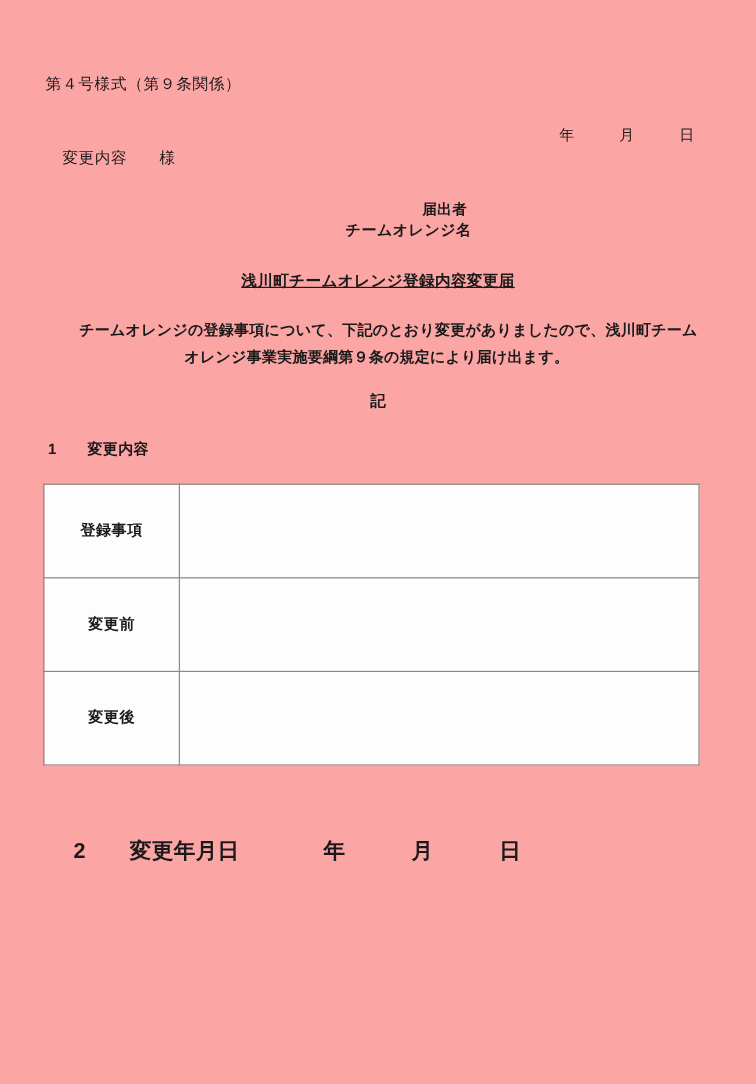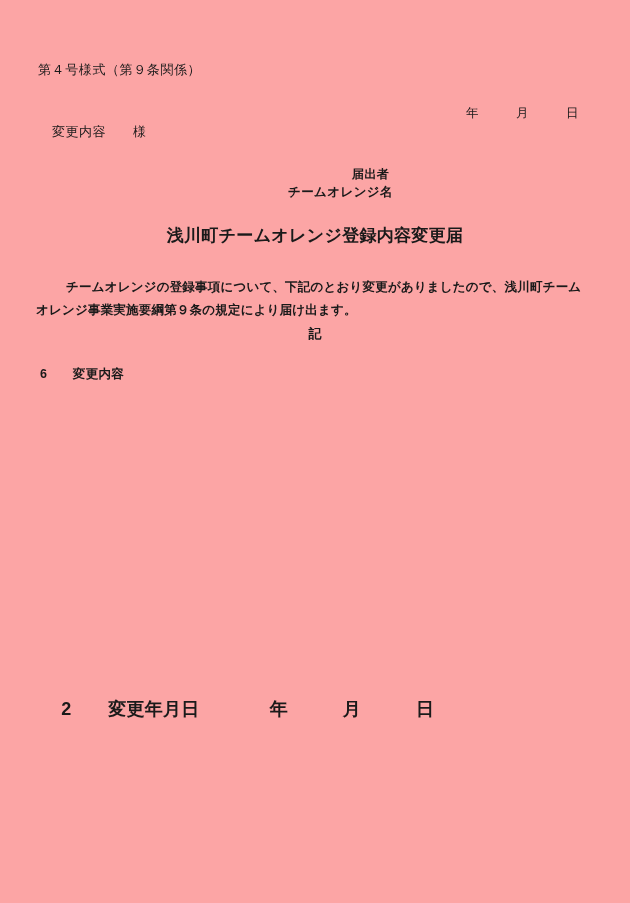--- a/index.html
+++ b/index.html
@@ -75,37 +75,38 @@
     top: 168px;
     font-size: 12px;
     letter-spacing: 0.4px;
   }
 
   #doc-title {
     left: 0;
     right: 0;
     top: 227px;
     text-align: center;
-    font-size: 17px;
+    font-size: 13px;
     letter-spacing: 0.3px;
+    text-decoration: underline;
   }
 
   .body-par {
     position: absolute;
     left: 36px;
     width: 556px;
     top: 264px;
     font-size: 12.5px;
     line-height: 23px;
     letter-spacing: 0.2px;
     font-family: "Liberation Sans", "DejaVu Sans", sans-serif;
     font-weight: 700;
   }
-  .body-par .line1 { display: block; text-indent: 30px; margin-top: 12px; }
-  .body-par .line2 { display: block; }
+  .body-par .line1 { display: block; text-indent: 30px; }
+  .body-par .line2 { display: block; text-align: center; }
 
   #ki-mark {
     left: 0;
     right: 0;
     top: 327px;
     text-align: center;
     font-size: 13px;
   }
 
   #section-1 {
@@ -170,20 +171,36 @@
 
   <div class="abs gothic" id="doc-title">浅川町チームオレンジ登録内容変更届</div>
 
   <div class="body-par">
     <span class="line1">チームオレンジの登録事項について、下記のとおり変更がありましたので、浅川町チーム</span>
     <span class="line2">オレンジ事業実施要綱第９条の規定により届け出ます。</span>
   </div>
 
   <div class="abs gothic" id="ki-mark">記</div>
 
-  <div class="abs gothic" id="section-1">6　　変更内容</div>
-
+  <div class="abs gothic" id="section-1">1　　変更内容</div>
+
+  <table id="change-table">
+    <tbody>
+      <tr>
+        <td class="label-cell">登録事項</td>
+        <td class="value-cell"></td>
+      </tr>
+      <tr>
+        <td class="label-cell">変更前</td>
+        <td class="value-cell"></td>
+      </tr>
+      <tr>
+        <td class="label-cell">変更後</td>
+        <td class="value-cell"></td>
+      </tr>
+    </tbody>
+  </table>
 
   <div class="abs gothic" id="section-2">
     <span>2　　変更年月日</span><span class="date-part">年　　　月　　　日</span>
   </div>
 
 </div>
 
 </body></html>

